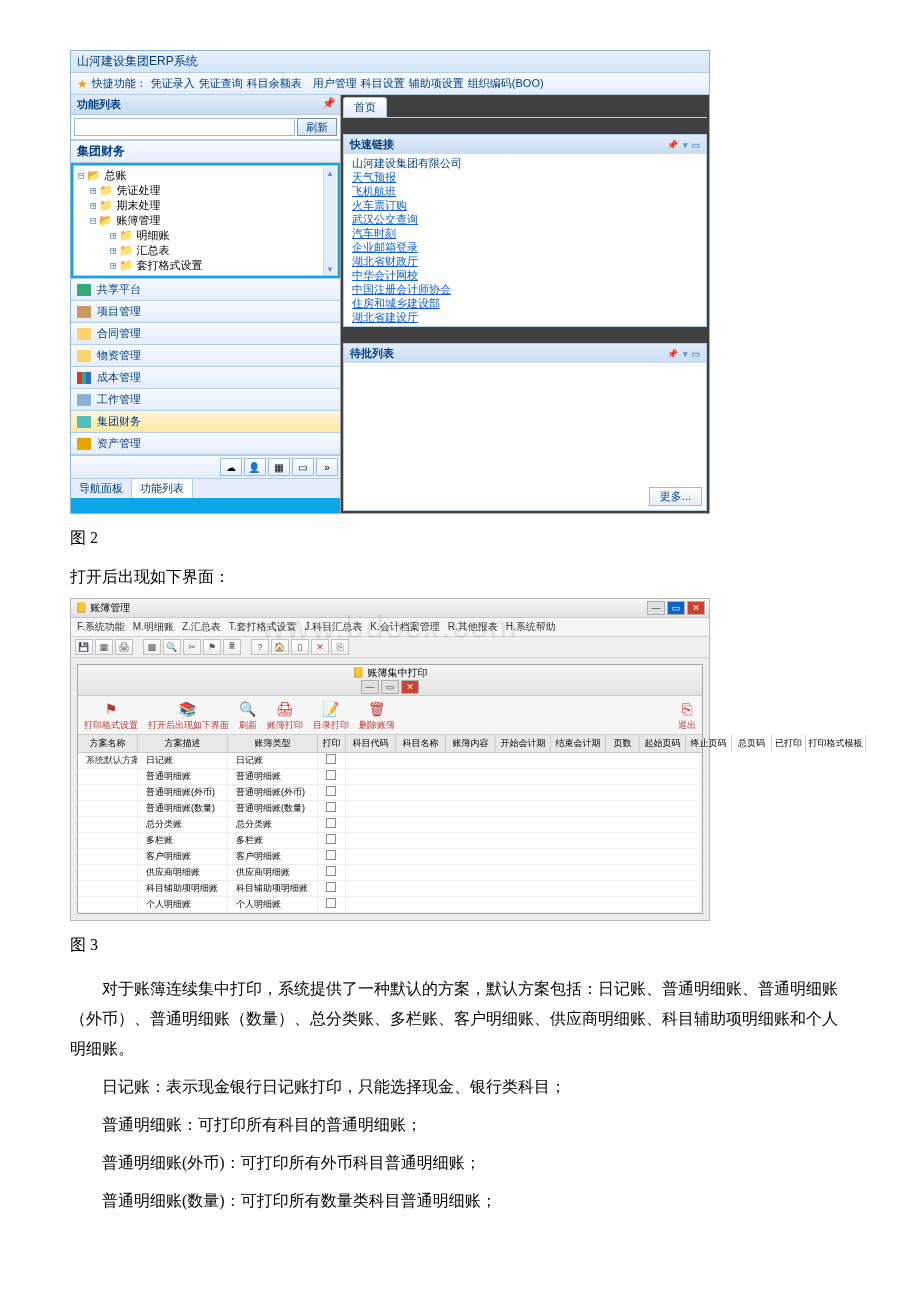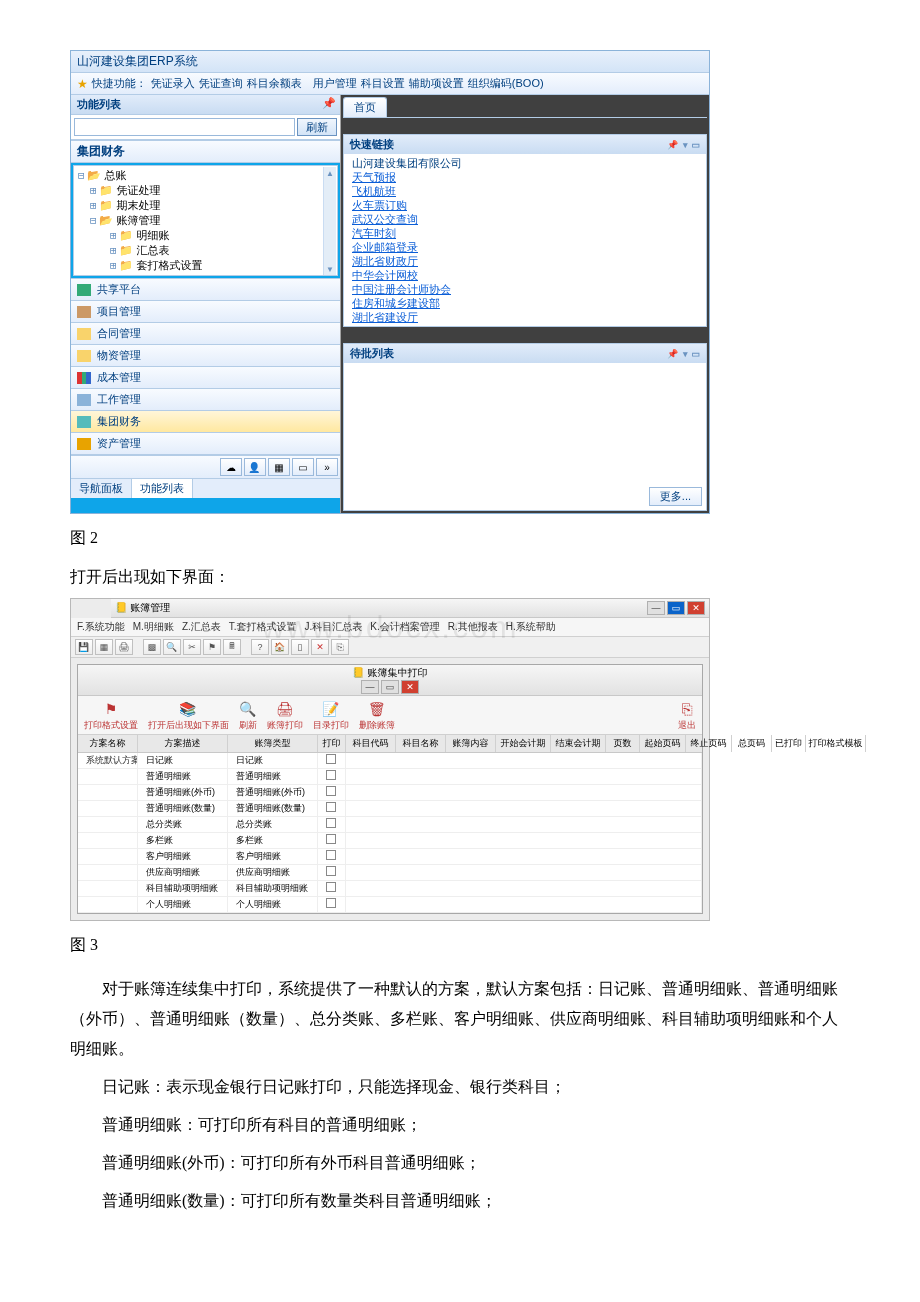--- a/index.html
+++ b/index.html
@@ -249,21 +249,20 @@
     font-size:10px;
     position:relative;
   }
   .mgr-win {
     display:flex;
     background:linear-gradient(#f6f6f6,#e2e2e2);
     padding:2px 4px;
     align-items:center;
     justify-content:space-between;
     border-bottom:1px solid #c8c8c8;
-    margin-left:40px;
   }
   .win-btns { display:flex; gap:2px; }
   .wb { width:18px;height:14px;border:1px solid #b0b0b0;background:#0a63c9;color:#fff;font-size:9px;display:flex;align-items:center;justify-content:center; }
   .wb.r{background:#d04030;}
   .wb.g{background:#e0e0e0;color:#444;}
   .mgr-menu {
     display:flex;
     gap:8px;
     padding:2px 6px;
     background:#f6f6f6;

